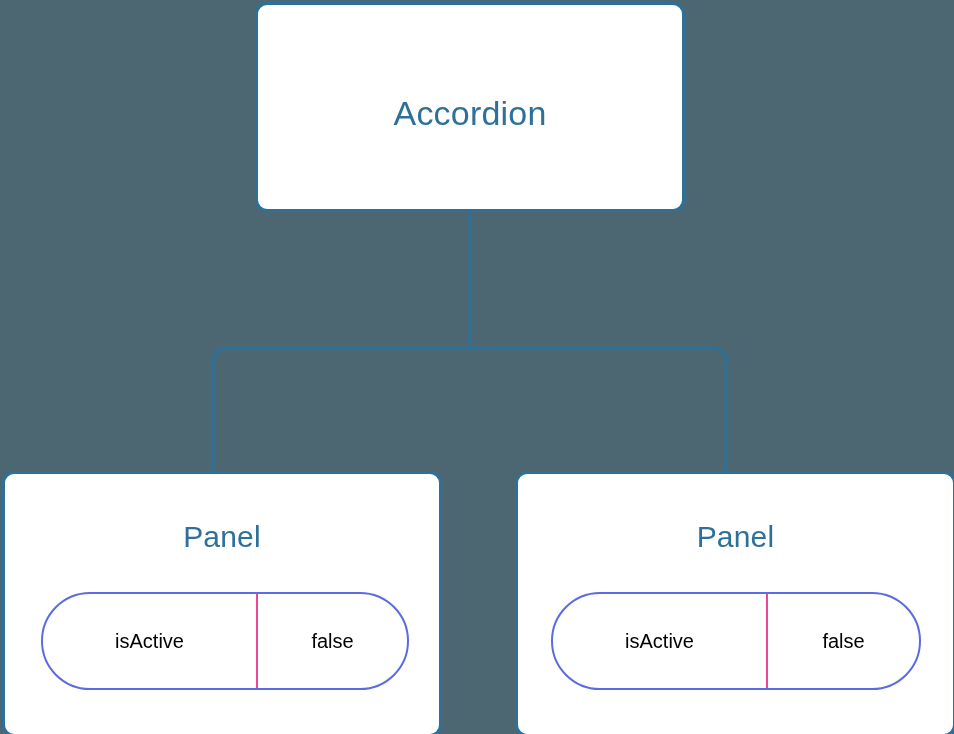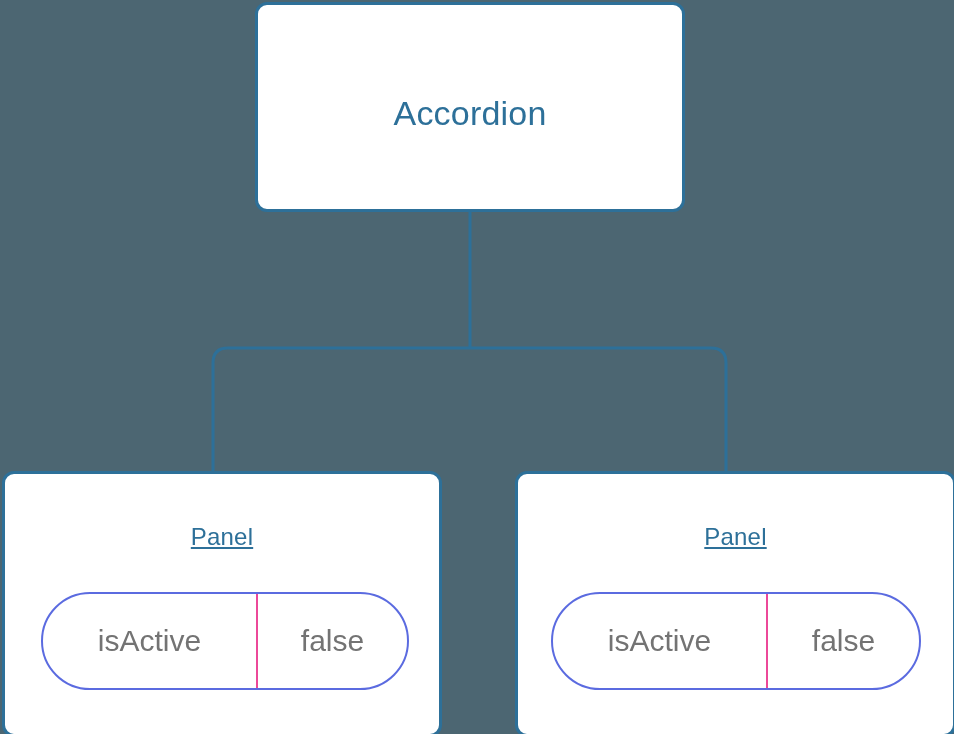--- a/index.html
+++ b/index.html
@@ -73,23 +73,22 @@
   #node-panel-0 {
     left: 2px;
     width: 440px;
   }
   #node-panel-1 {
     left: 515px;
     width: 441px;
   }
   .panel-node .node-title {
     top: 518px;
-    font-size: 24px;
+    font-size: 30px;
     line-height: 36px;
-    text-decoration: underline;
   }
   
   .panel-node .node-title {
     top: 45px;
   }
 
   
   .state-pill {
     position: absolute;
     top: 118px;
@@ -109,22 +108,22 @@
   #node-panel-1 .state-pill {
     left: 33px;
     width: 370px;
   }
 
   .pill-key,
   .pill-val {
     display: flex;
     align-items: center;
     justify-content: center;
-    color: #737373;
-    font-size: 30px;
+    color: #000000;
+    font-size: 20px;
     line-height: 1;
     white-space: nowrap;
     box-sizing: border-box;
   }
   .pill-key {
     flex: 0 0 213px;
   }
   .pill-val {
     flex: 1 1 auto;
     border-left: 2px solid #ec4899;

